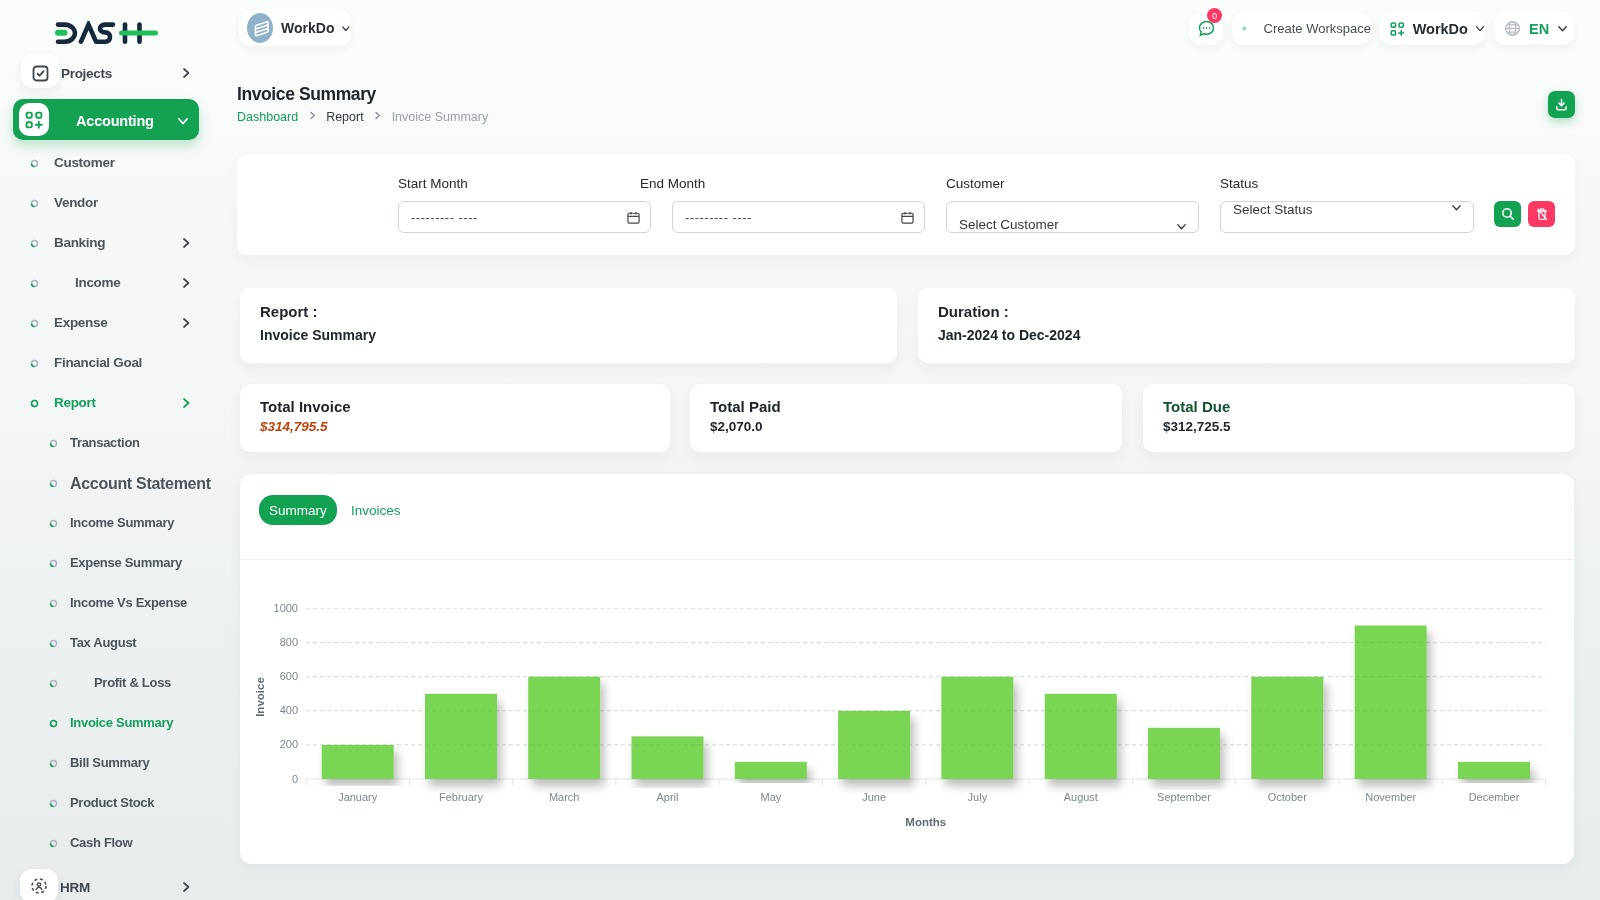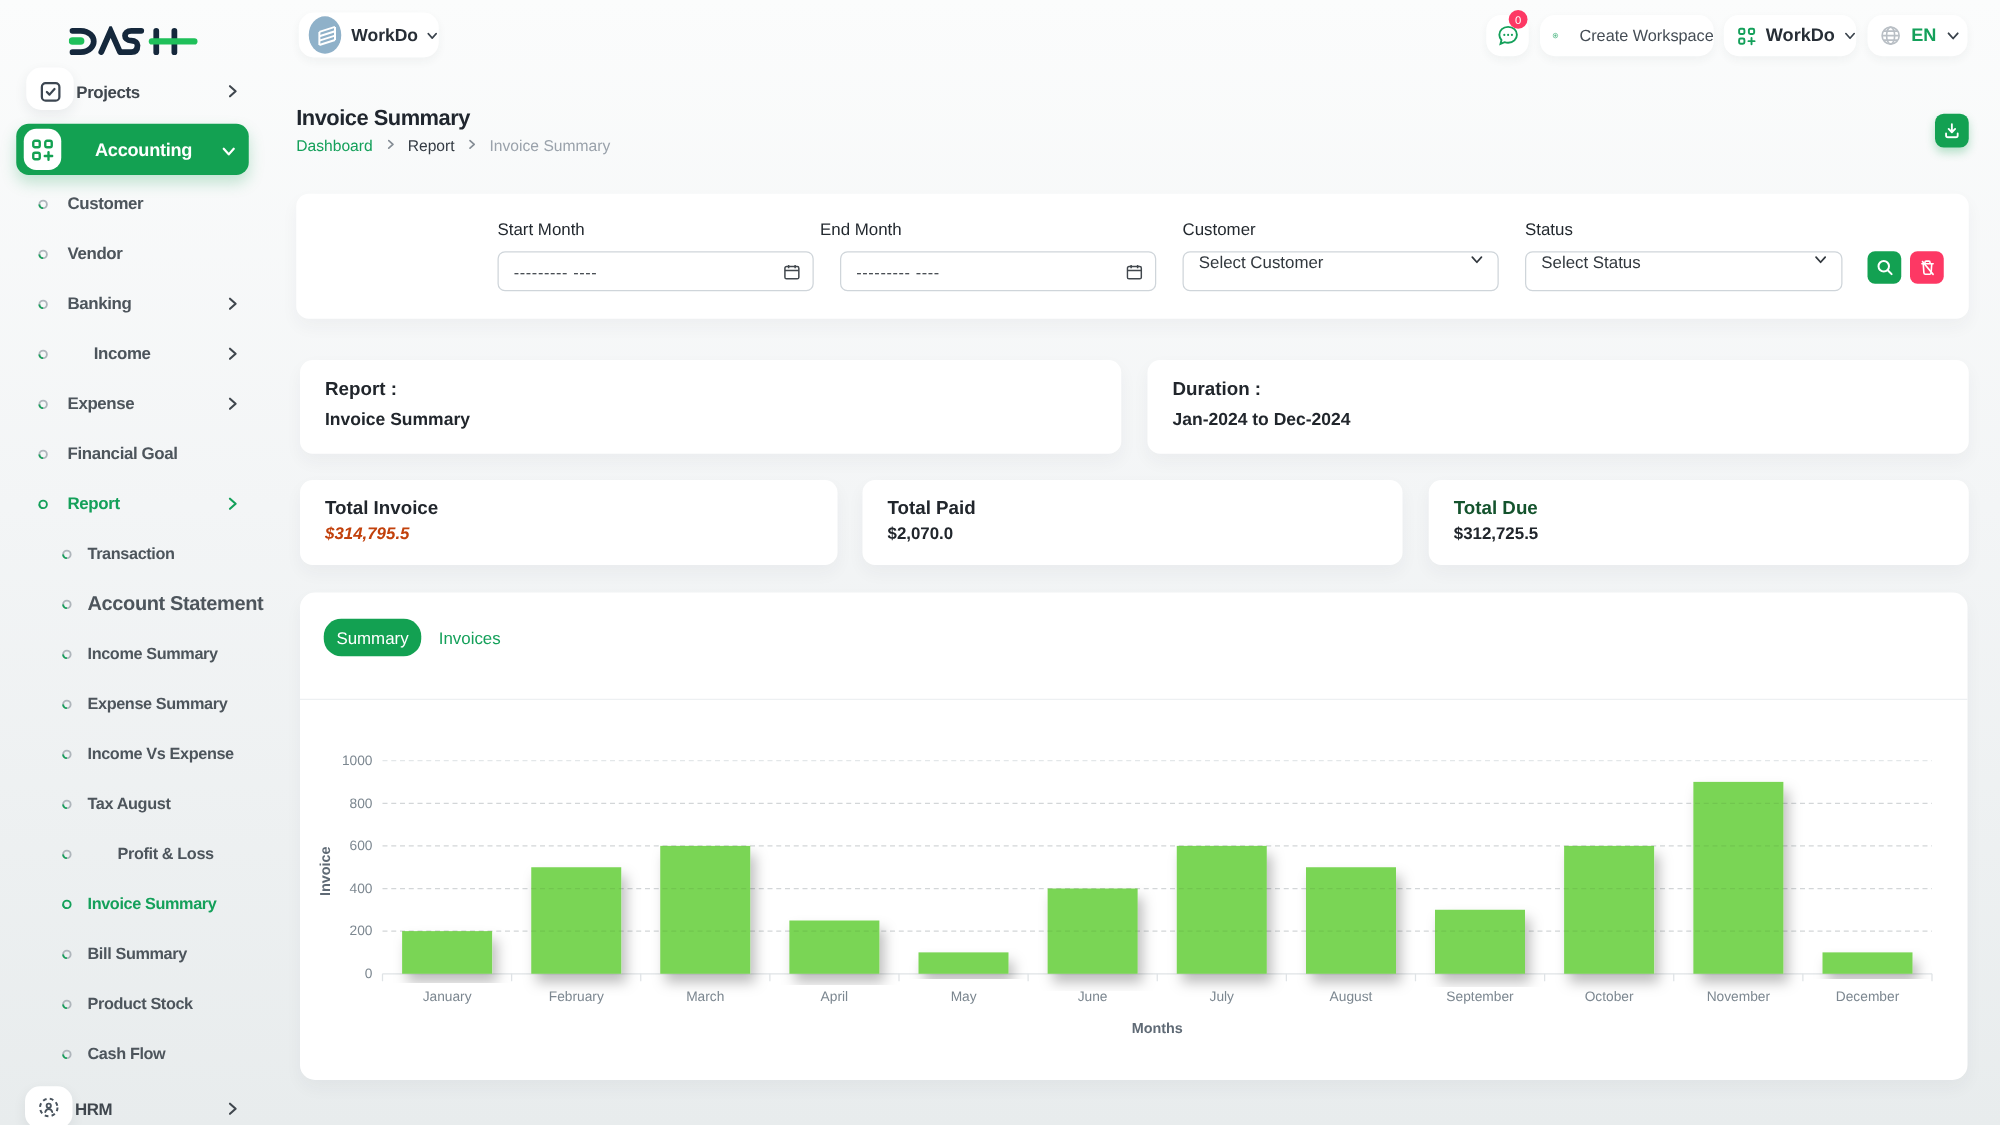--- a/index.html
+++ b/index.html
@@ -262,39 +262,39 @@
       <path d="M7 1.5 V8 M4.2 5.5 L7 8.4 L9.8 5.5" fill="none" stroke="#fff" stroke-width="1.6" stroke-linecap="round" stroke-linejoin="round"></path>
       <path d="M2 9.5 v1.6 a1.6 1.6 0 0 0 1.6 1.6 h6.8 a1.6 1.6 0 0 0 1.6-1.6 v-1.6" fill="none" stroke="#fff" stroke-width="1.6" stroke-linecap="round"></path>
     </svg>
   </div>
 </div>
 
 <div id="main">
 
   <div class="card" style="left:237px;top:155px;width:1338px;height:100px;"></div>
   <div class="abs" style="left:398px;top:176px;font-size:13.5px;color:#23292f;">Start Month</div>
-  <div class="abs" style="left:656px;top:176px;font-size:13.5px;color:#23292f;">End Month</div>
+  <div class="abs" style="left:640px;top:176px;font-size:13.5px;color:#23292f;">End Month</div>
   <div class="abs" style="left:946px;top:176px;font-size:13.5px;color:#23292f;">Customer</div>
   <div class="abs" style="left:1220px;top:176px;font-size:13.5px;color:#23292f;">Status</div>
 
   <div class="abs" style="left:398px;top:201px;width:253px;height:32px;border:1px solid #cfd5da;border-radius:6px;background:#fff;display:flex;align-items:center;">
     <div style="margin-left:12px;font-size:13px;color:#42484e;letter-spacing:0.5px;">--------- ----</div>
     <svg style="margin-left:auto;margin-right:10px;" width="13" height="13" viewBox="0 0 14 14">
         <rect x="1" y="2.4" width="12" height="10.6" rx="1.4" fill="none" stroke="#42484e" stroke-width="1.3"></rect>
         <path d="M1 5.8 h12 M4.2 1 v2.8 M9.8 1 v2.8" stroke="#42484e" stroke-width="1.3" fill="none"></path>
       </svg>
   </div>
   <div class="abs" style="left:672px;top:201px;width:253px;height:32px;border:1px solid #cfd5da;border-radius:6px;background:#fff;display:flex;align-items:center;">
     <div style="margin-left:12px;font-size:13px;color:#42484e;letter-spacing:0.5px;">--------- ----</div>
     <svg style="margin-left:auto;margin-right:10px;" width="13" height="13" viewBox="0 0 14 14">
         <rect x="1" y="2.4" width="12" height="10.6" rx="1.4" fill="none" stroke="#42484e" stroke-width="1.3"></rect>
         <path d="M1 5.8 h12 M4.2 1 v2.8 M9.8 1 v2.8" stroke="#42484e" stroke-width="1.3" fill="none"></path>
       </svg>
   </div>
-  <div class="abs" style="left:946px;top:201px;width:253px;height:32px;border:1px solid #cfd5da;border-radius:6px;background:#fff;display:flex;align-items:flex-start;">
+  <div class="abs" style="left:946px;top:201px;width:253px;height:32px;border:1px solid #cfd5da;border-radius:6px;background:#fff;display:flex;align-items:flex-end;">
     <div style="margin-left:12px;font-size:13.5px;color:#32383e;">Select Customer</div>
     <svg style="margin-left:auto;margin-right:11px;" width="11" height="11" viewBox="0 0 12 12">
         <path d="M2 4 L6 8.5 L10 4" fill="none" stroke="#32383e" stroke-width="1.5" stroke-linecap="round" stroke-linejoin="round"></path>
       </svg>
   </div>
   <div class="abs" style="left:1220px;top:201px;width:254px;height:32px;border:1px solid #cfd5da;border-radius:6px;background:#fff;display:flex;align-items:flex-start;">
     <div style="margin-left:12px;font-size:13.5px;color:#32383e;">Select Status</div>
     <svg style="margin-left:auto;margin-right:11px;" width="11" height="11" viewBox="0 0 12 12">
         <path d="M2 4 L6 8.5 L10 4" fill="none" stroke="#32383e" stroke-width="1.5" stroke-linecap="round" stroke-linejoin="round"></path>
       </svg>

